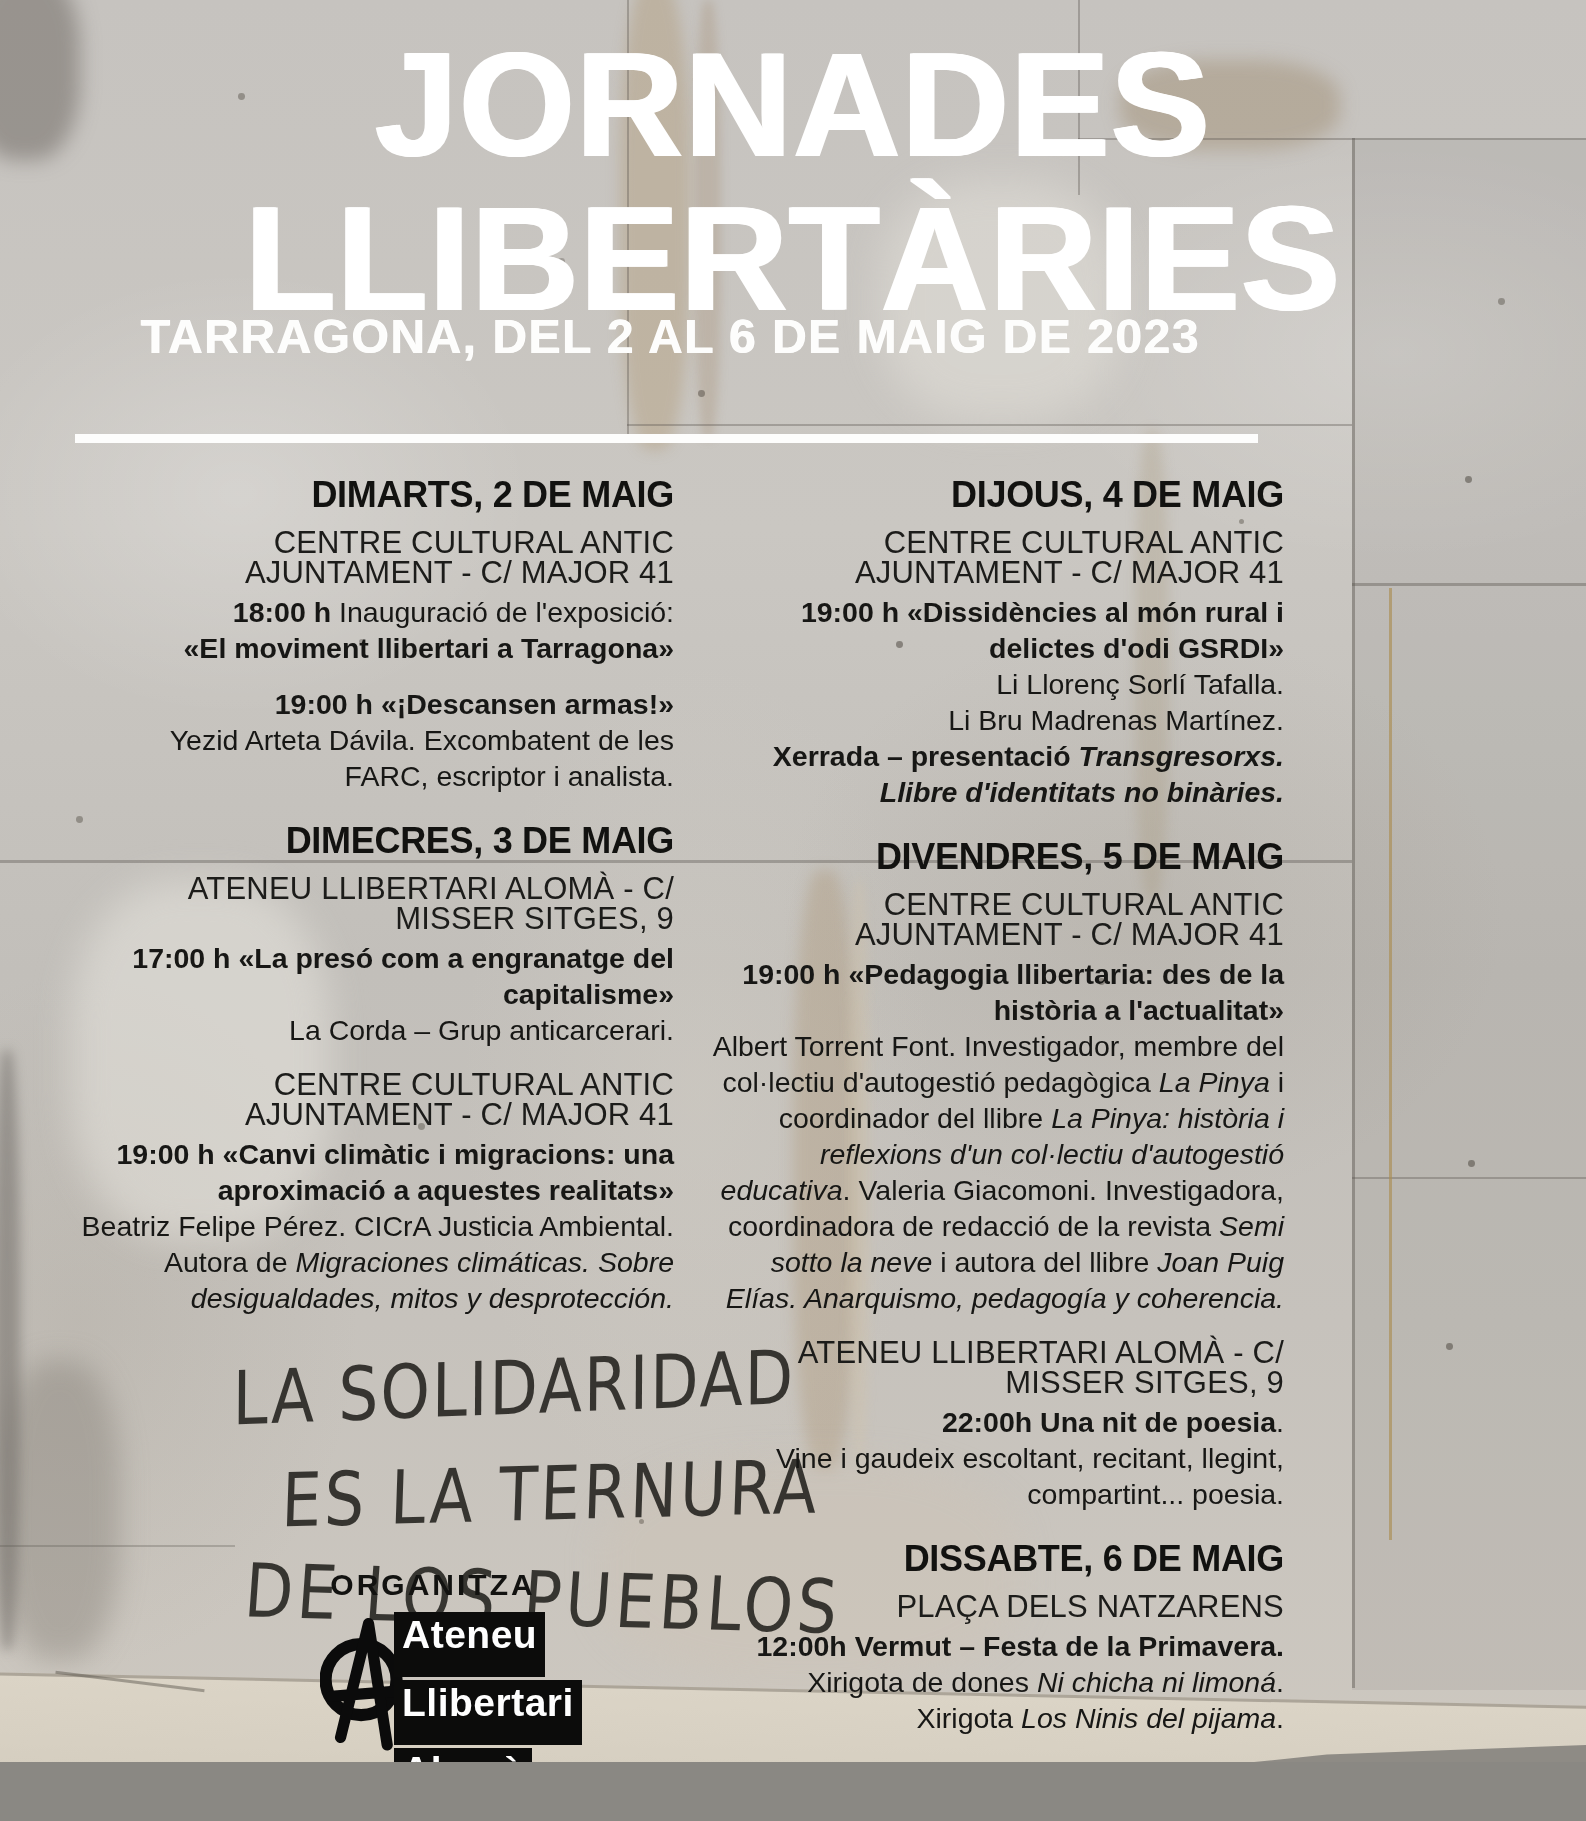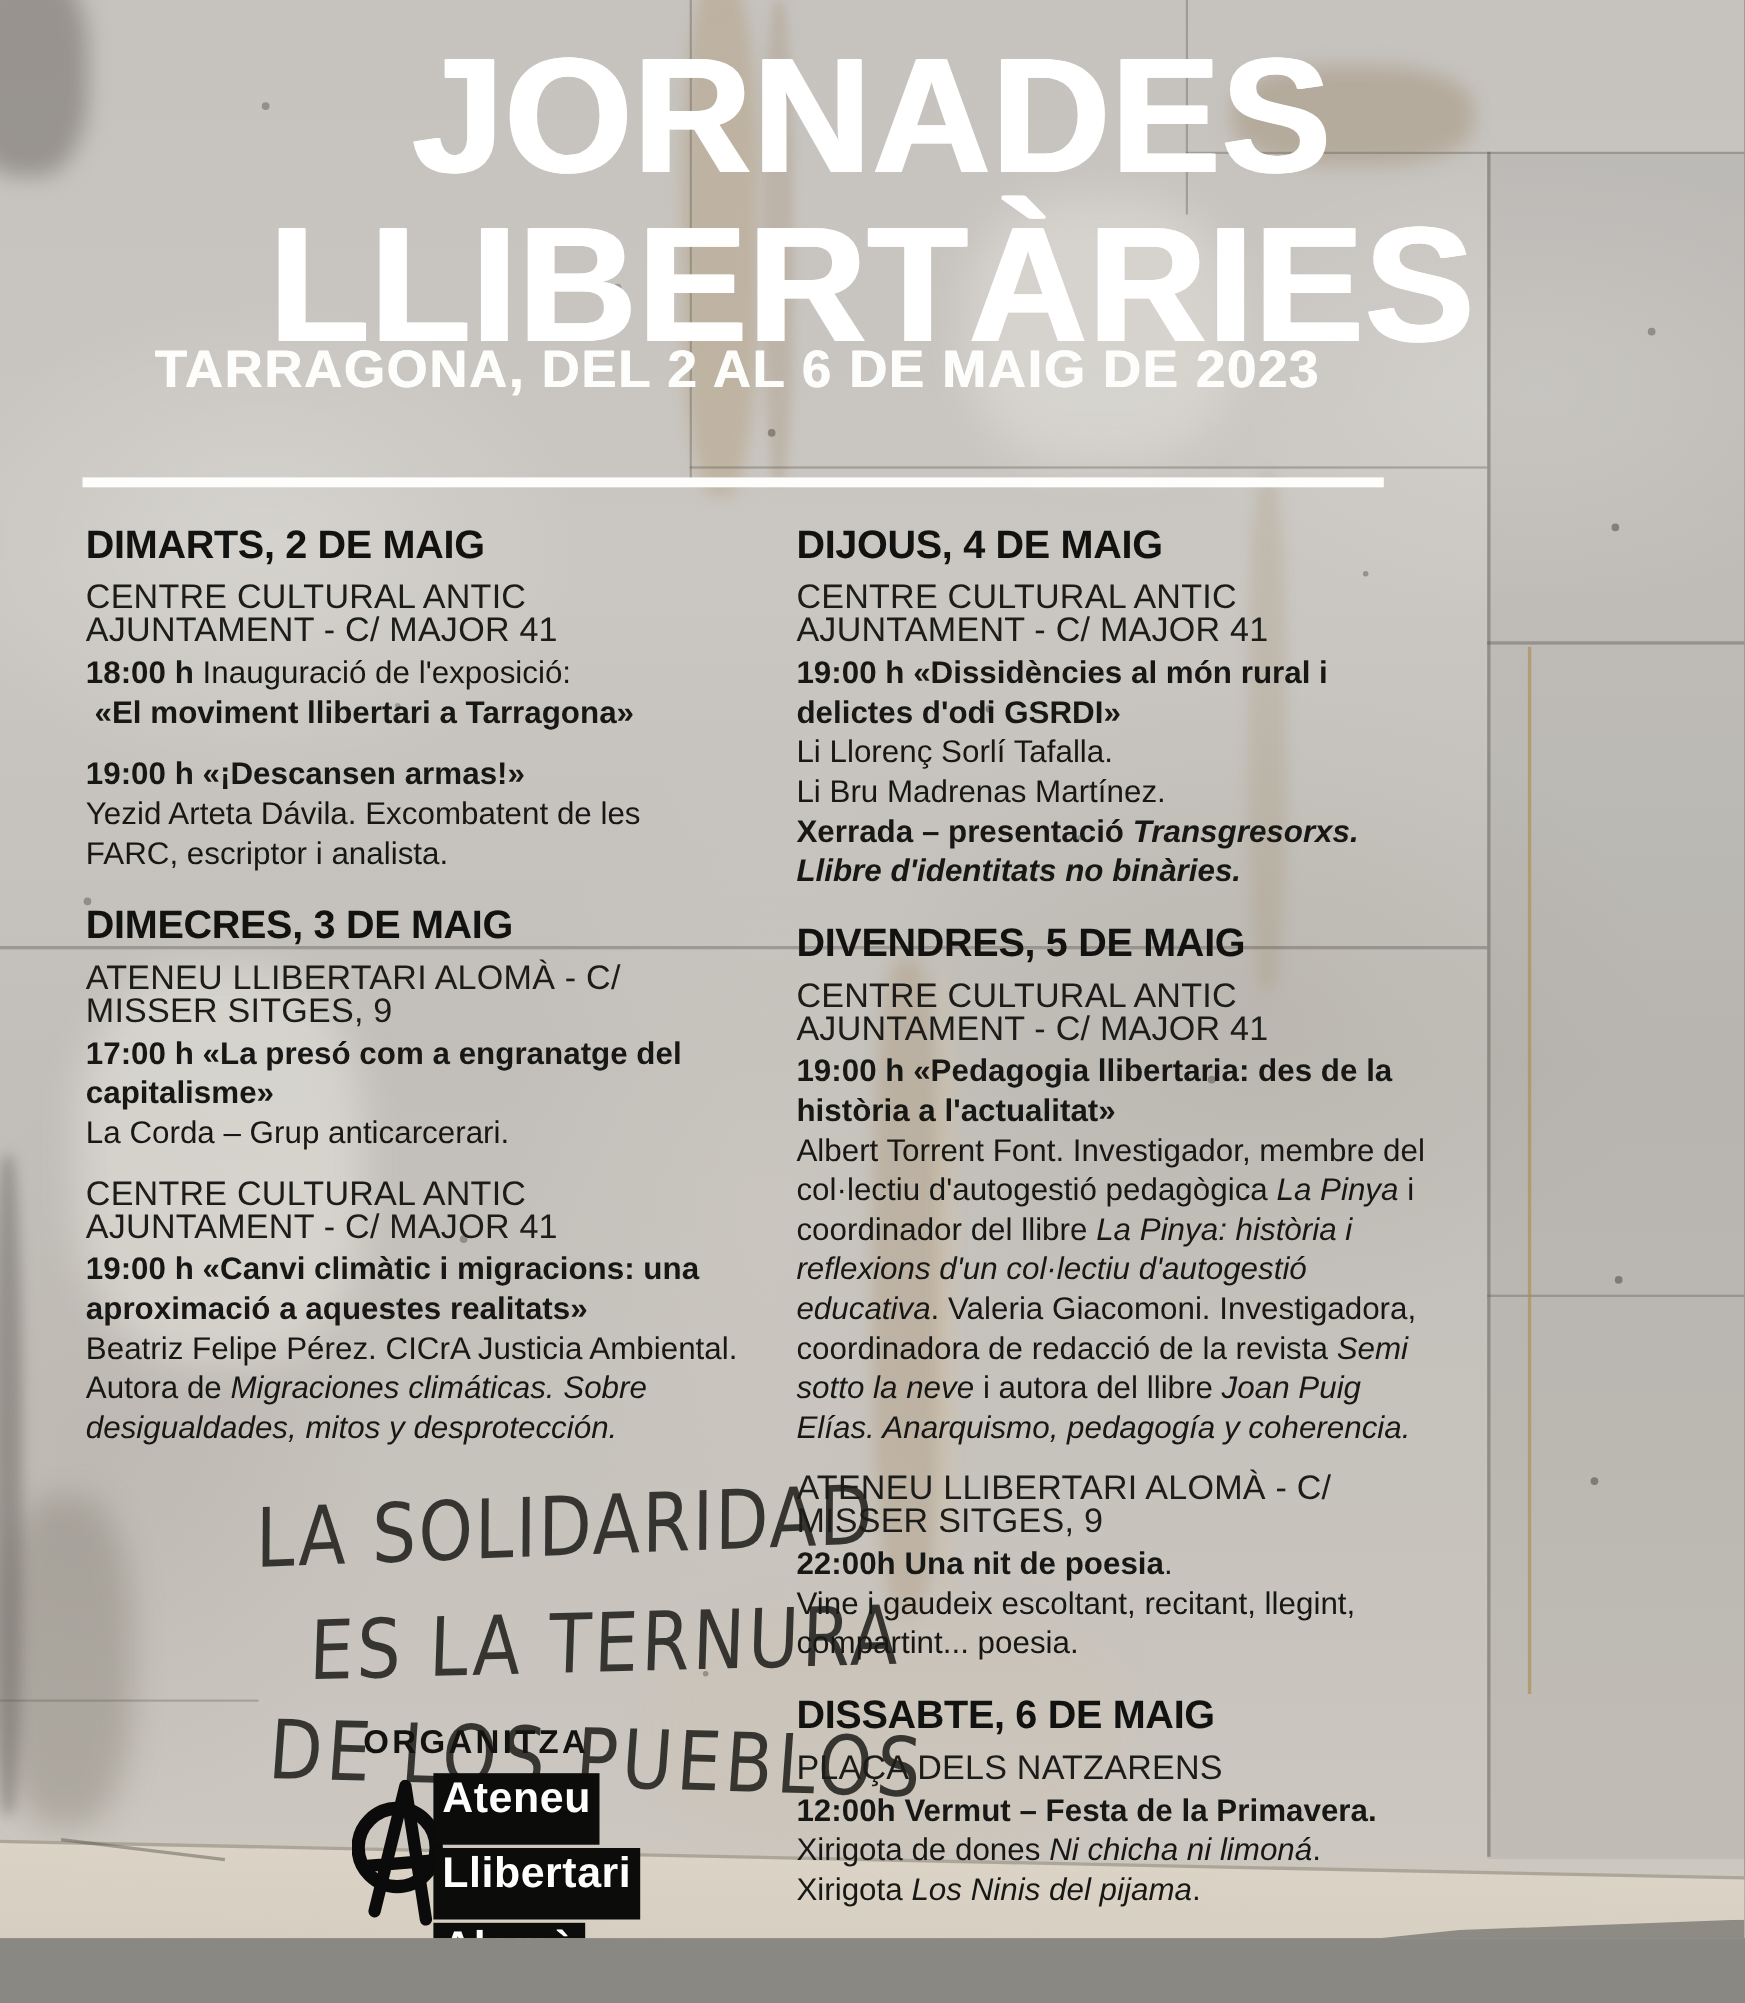--- a/index.html
+++ b/index.html
@@ -63,23 +63,23 @@
       1240px 1795px 0 2px rgba(111,107,100,.8),1430px 1788px 0 1px rgba(111,107,100,.7),
       150px 1812px 0 2px rgba(111,107,100,.7),890px 1798px 0 1px rgba(111,107,100,.7);}
   
   .title{position:absolute;top:28px;left:0;width:1586px;text-align:center;color:#ffffff;
     font-weight:700;font-size:149px;line-height:154px;letter-spacing:1px;z-index:3;
     text-shadow:1.5px 0 0 #fff,-1.5px 0 0 #fff;}
   .subtitle{position:absolute;top:309px;left:0;width:1340px;text-align:center;color:#fdfdfc;
     font-weight:700;font-size:48px;letter-spacing:1.5px;z-index:3;text-shadow:.8px 0 0 #fff;}
   .divider{position:absolute;top:434px;left:75px;width:1183px;height:9px;background:#fdfdfc;z-index:3;}
   
-  .schedule-col{position:absolute;top:474px;z-index:3;color:#171715;}
+  .schedule-col{position:absolute;top:474px;z-index:3;color:#171715;text-align:right;}
   .col-left{left:78px;width:596px;}
-  .col-right{left:724px;width:584px;}
+  .col-right{left:700px;width:584px;}
   .day-heading{font-size:36px;font-weight:800;letter-spacing:-.3px;margin:26px 0 12px;color:#121210;}
   .schedule-col > .day-heading:first-child{margin-top:0;}
   .event-location{font-size:31px;line-height:30px;margin:22px 0 6px;letter-spacing:.2px;color:#1c1c1a;}
   .day-heading + .event-location{margin-top:0;}
   .event{margin:0 0 20px;}
   .event-paragraph{font-size:28.5px;line-height:36px;white-space:pre-wrap;}
   .seg-b{font-weight:700;}
   .seg-i{font-style:italic;}
   .seg-bi{font-weight:700;font-style:italic;}
   

